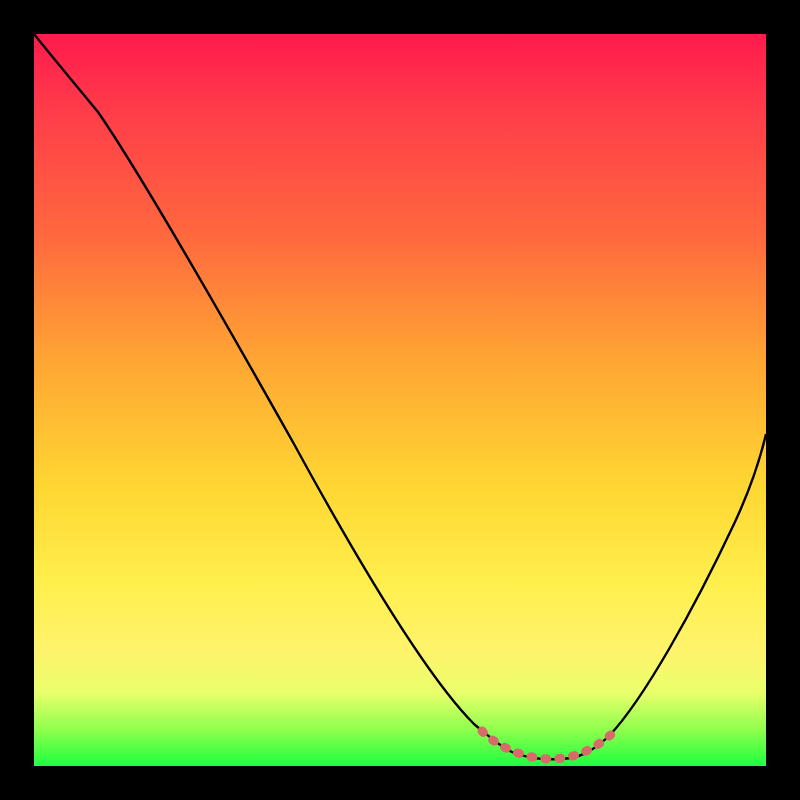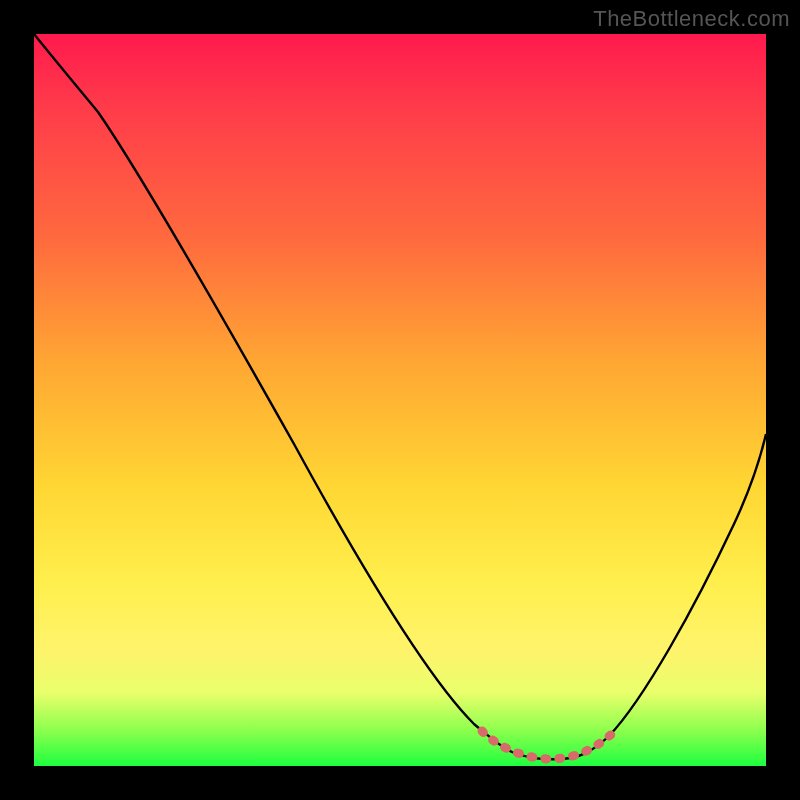--- a/index.html
+++ b/index.html
@@ -54,21 +54,20 @@
     top: 0;
     width: 732px;
     height: 732px;
     overflow: visible;
   }
 </style>
 </head>
 <body>
 
 <div class="frame">
-  <div class="watermark">TheBottleneck.com</div>
 
   <div class="plot-area">
     <svg class="curve" viewBox="0 0 732 732" preserveAspectRatio="none">
 
       <path fill="none" stroke="#000" stroke-width="2.4" d="M 0 0
                C 20 25, 45 55, 64 78
                C 100 130, 170 250, 260 410
                C 320 520, 390 640, 440 690
                C 455 702, 465 712, 478 718
                C 492 724, 510 726, 528 725

